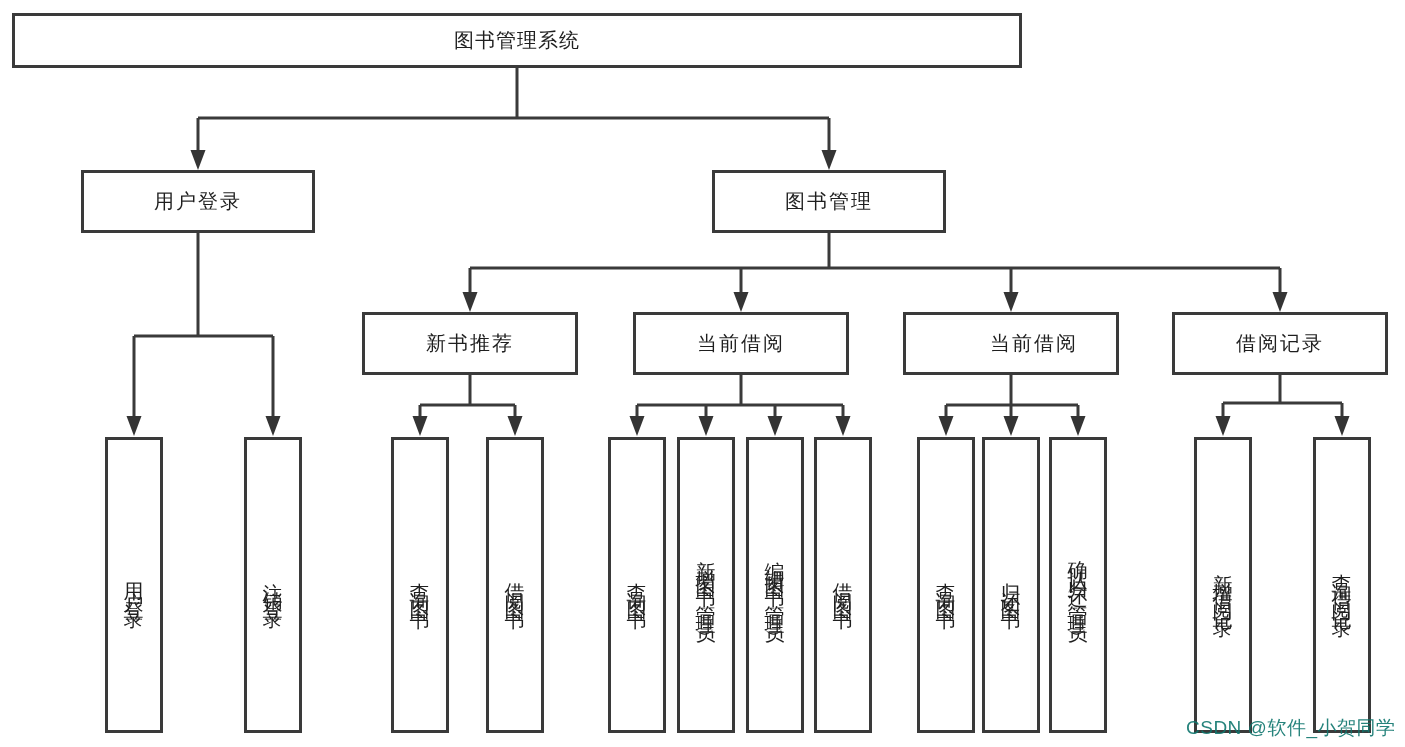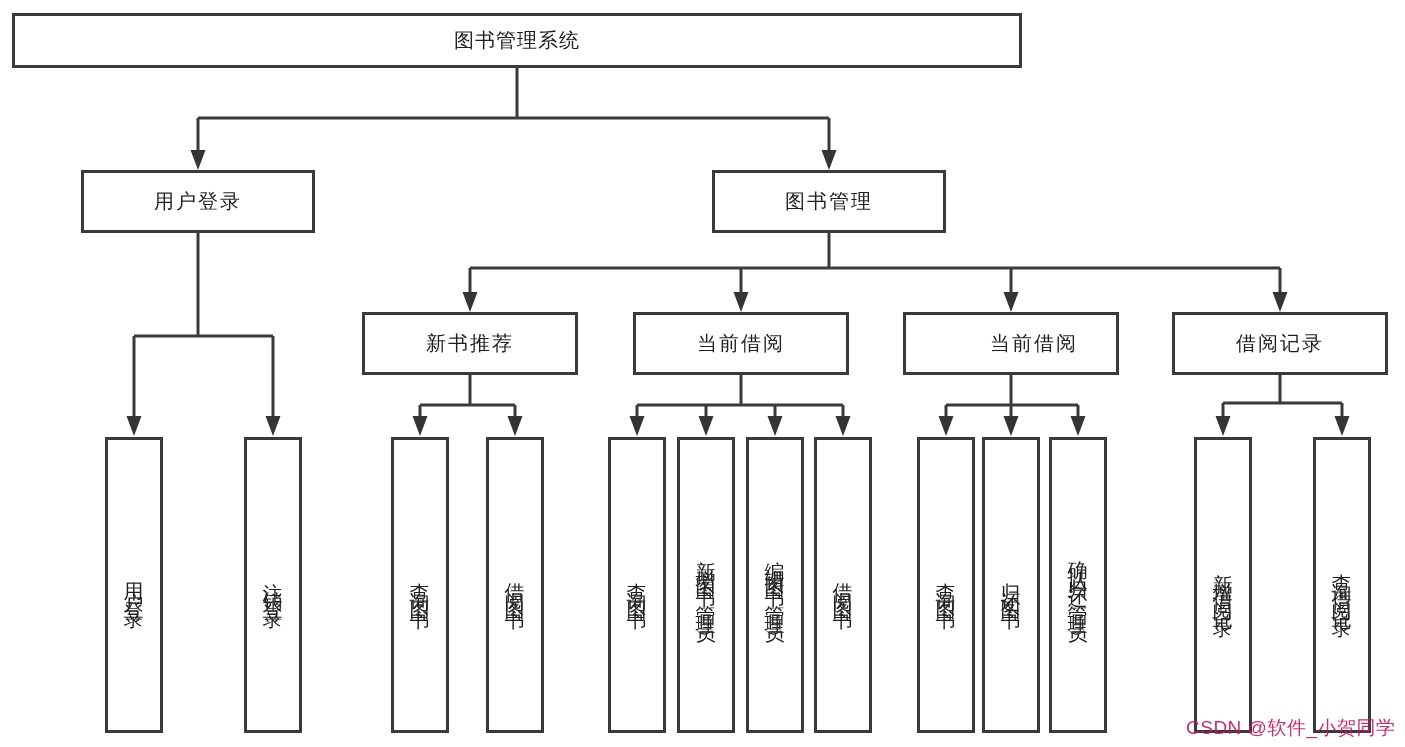--- a/index.html
+++ b/index.html
@@ -32,21 +32,21 @@
     writing-mode:vertical-rl;
     text-orientation:mixed;
     font-size:20px;
     letter-spacing:9px;
     line-height:1;
   }
   .watermark {
     position:absolute; z-index:3;
     left:1186px; top:715px;
     font-size:19px;
-    color:#be185d;
+    color:#0f766e;
     opacity:0.9;
     letter-spacing:0.5px;
     white-space:nowrap;
   }
 </style>
 </head>
 <body>
 
 <div class="canvas">
 

